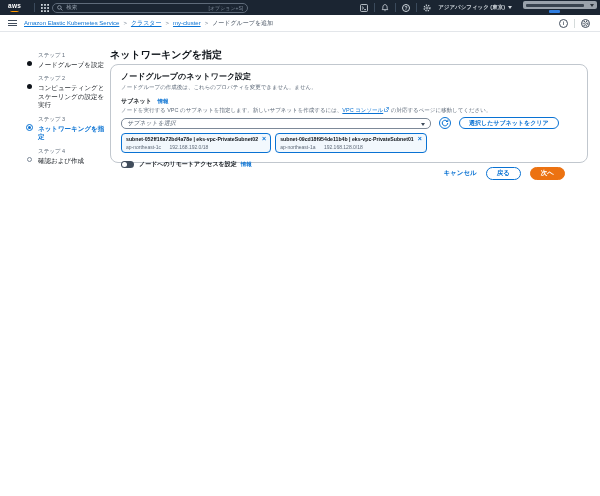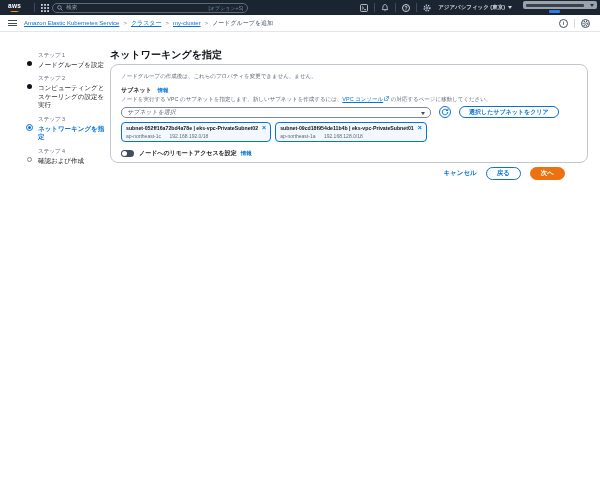--- a/index.html
+++ b/index.html
@@ -221,20 +221,21 @@
     <div class="step todo">
       <i class="bullet"></i>
       <div class="step-label">ステップ 4</div>
       <div class="step-title">確認および作成</div>
     </div>
   </aside>
 
   <h1 class="page-title">ネットワーキングを指定</h1>
 
   <section class="panel">
+    <div class="panel-title">ノードグループのネットワーク設定</div>
     <div class="panel-sub">ノードグループの作成後は、これらのプロパティを変更できません。ません。</div>
 
     <div class="field-label">
       <span>サブネット</span>
       <span class="info-link">情報</span>
     </div>
     <div class="field-desc">
       <span>ノードを実行する VPC のサブネットを指定します。新しいサブネットを作成するには、</span><span class="inline-link">VPC コンソール</span><svg class="ext-ic" width="5" height="5" viewBox="0 0 10 10">
           <path d="M1 3 L1 9 L7 9 L7 6" fill="none" stroke="#0972d3" stroke-width="1.2"></path>
           <path d="M4.5 1 L9 1 L9 5.5" fill="none" stroke="#0972d3" stroke-width="1.2"></path>

